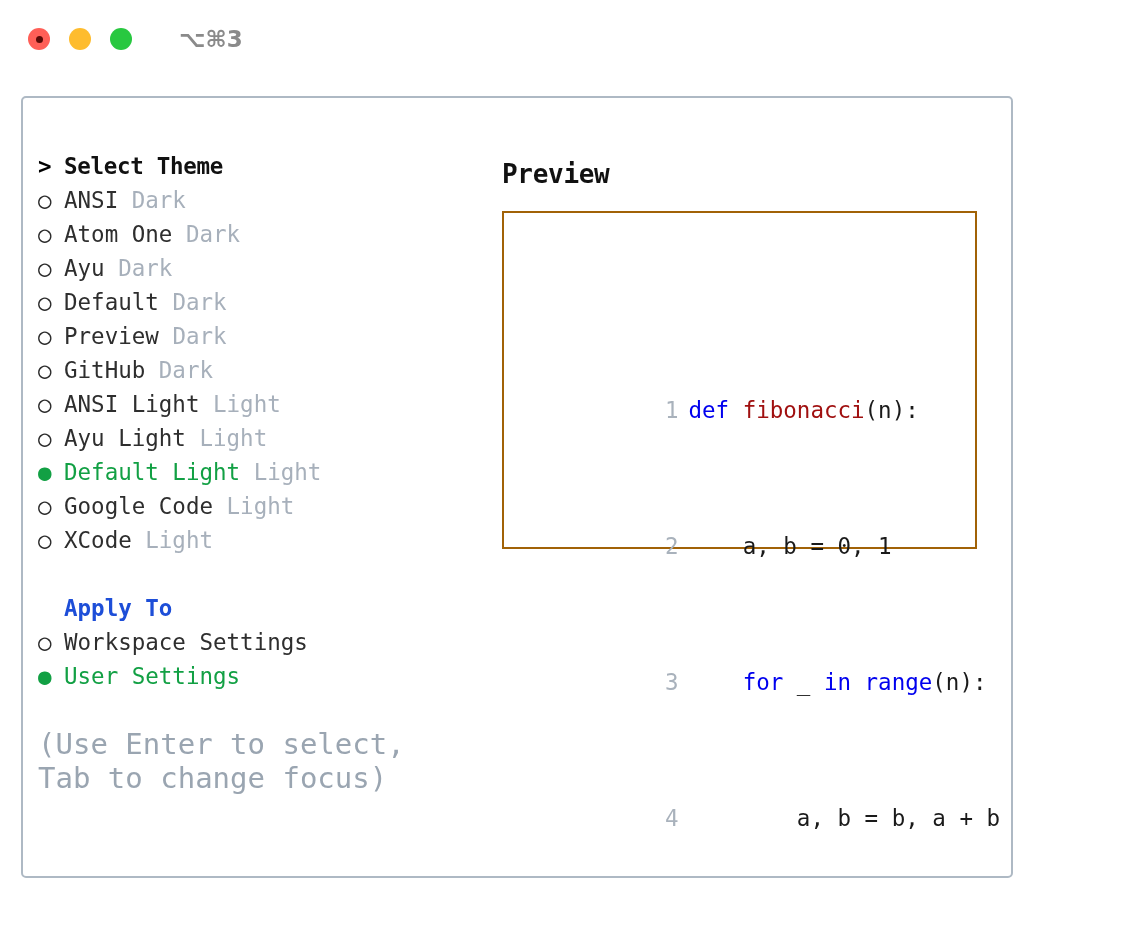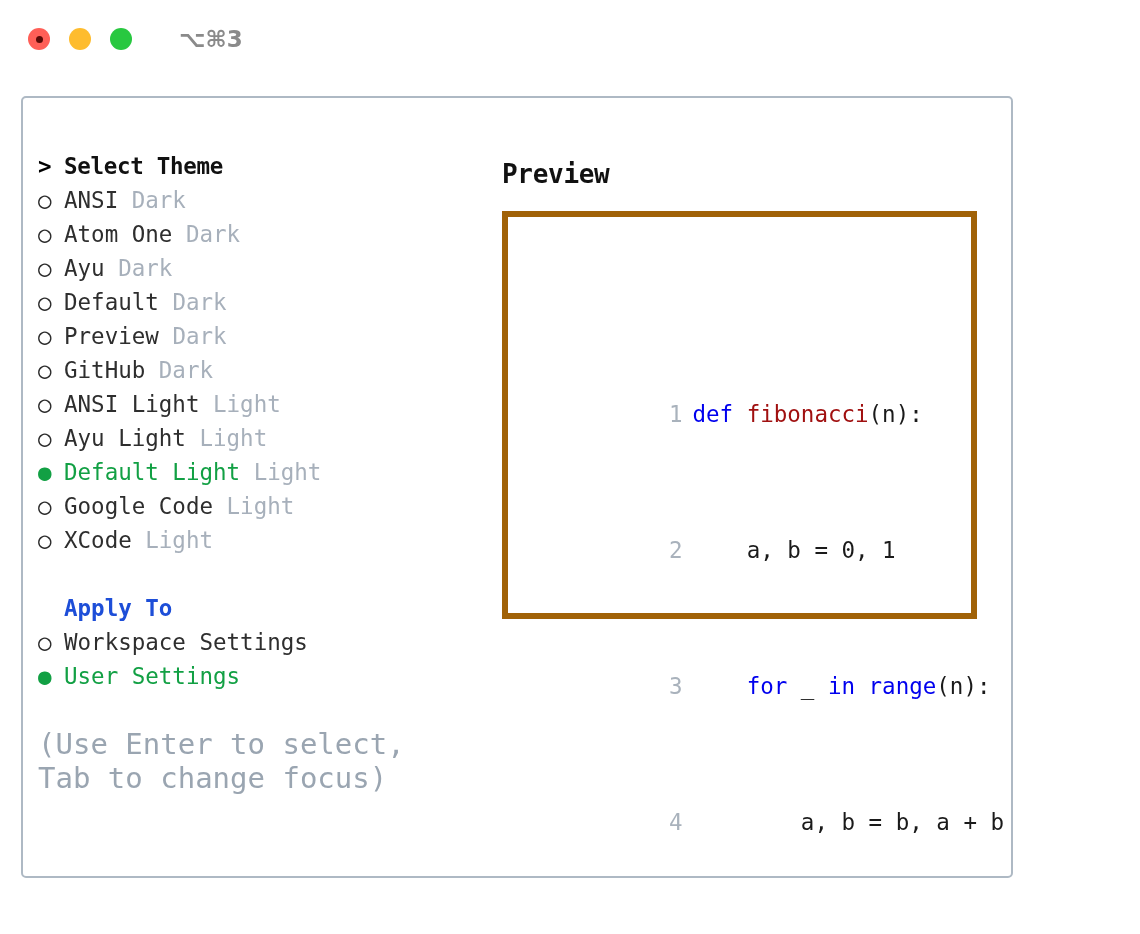--- a/index.html
+++ b/index.html
@@ -140,22 +140,22 @@
     font-size: 26px;
     font-weight: bold;
     color: #111111;
     line-height: 34px;
     letter-spacing: -0.3px;
     margin-top: 8px;
   }
   .preview-box {
     margin-top: 20px;
     width: 475px;
-    height: 408px;
-    border: 6px solid #a16207;
+    height: 338px;
+    border: 2px solid #a16207;
     box-sizing: border-box;
     background: #ffffff;
     position: relative;
   }
   .code {
     position: absolute;
     left: 13px;
     top: 44px;
     font-size: 22.5px;
     line-height: 34px;

